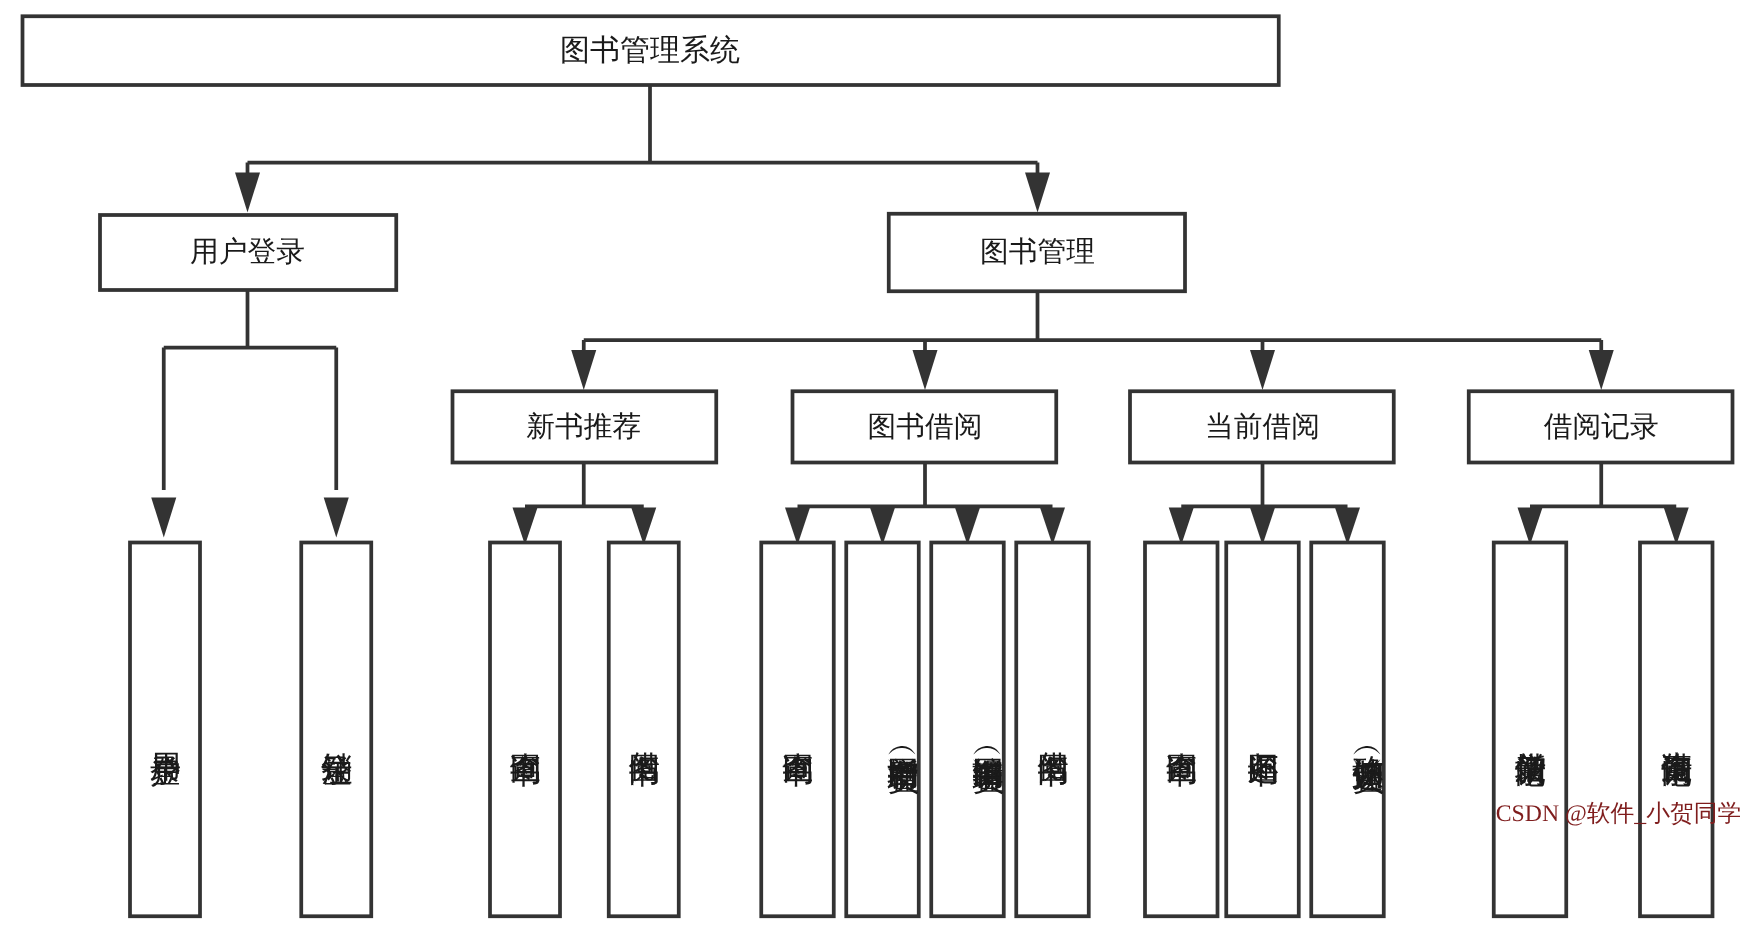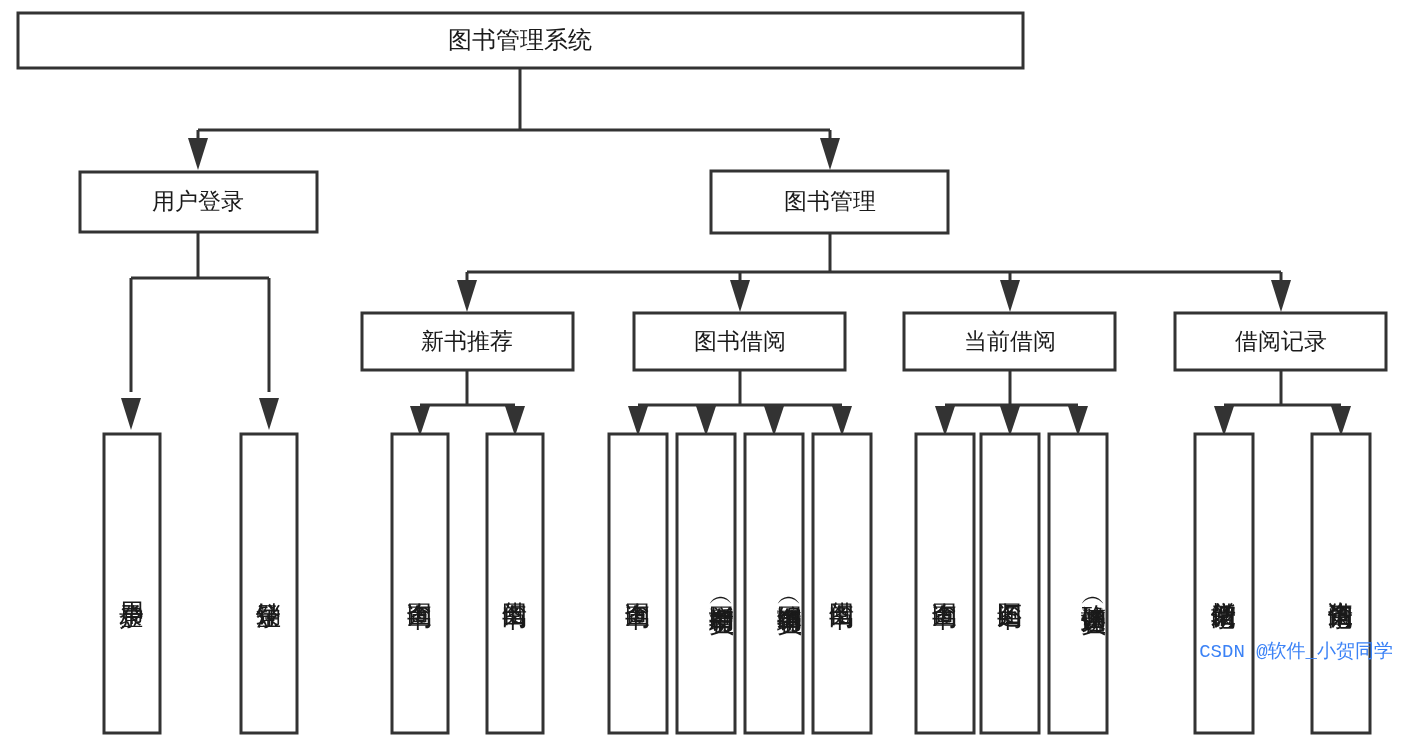--- a/index.html
+++ b/index.html
@@ -66,23 +66,23 @@
     justify-content: center;
     pointer-events: none;
   }
   .leaf-label.centered {
     align-items: center;
   }
   .watermark {
     position: absolute;
     right: 12px;
     bottom: 8px;
-    font-family: Liberation Mono, monospace;
+    font-family: Liberation Serif, serif;
     font-size: 19px;
-    color: #3b82f6;
+    color: #7f1d1d;
     white-space: nowrap;
     pointer-events: none;
   }
 </style>
 </head>
 <body>
 
 <div id="diagram-root">
 
   <svg class="flow" viewBox="0 0 1405 747" xmlns="http://www.w3.org/2000/svg">

